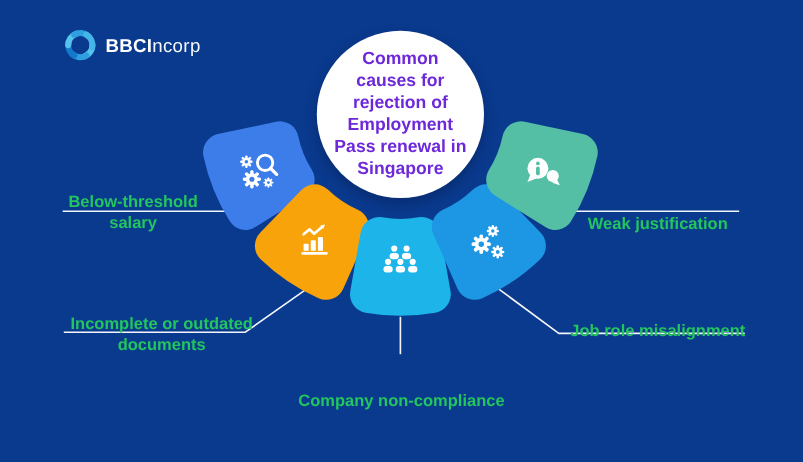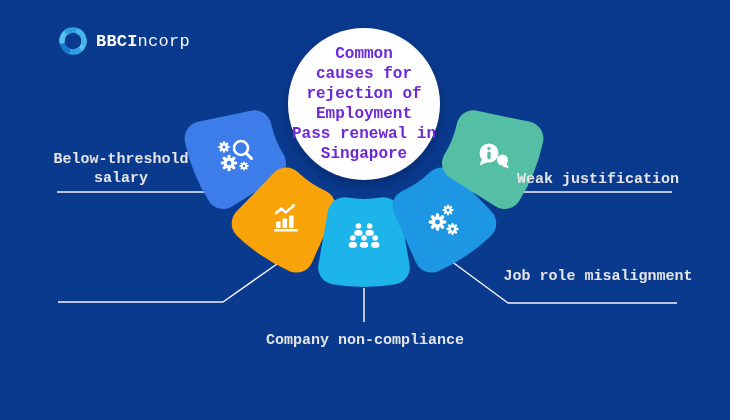--- a/index.html
+++ b/index.html
@@ -1,36 +1,36 @@
 <!DOCTYPE html>
 <html><head>
 <meta charset="utf-8">
 <style>
   html,body{margin:0;padding:0;background:#062a6b;}
   .stage{
     position:relative;width:730px;height:420px;overflow:hidden;
     background:#0a3a8e;
-    font-family:Liberation Mono, monospace;
+    font-family:Liberation Sans, sans-serif;
   }
   .logo{position:absolute;left:57px;top:25px;display:flex;align-items:center;gap:7px;}
   .logo-text{color:#ffffff;font-size:17px;line-height:1;}
   .logo-text .bold{font-weight:700;letter-spacing:.2px;}
   .logo-text .light{font-weight:400;opacity:.96;letter-spacing:.3px;}
   .fan{position:absolute;left:0;top:0;}
   .icon{position:absolute;width:48px;height:48px;}
   .circle{
     position:absolute;left:288px;top:28px;width:152px;height:152px;border-radius:50%;
     background:#ffffff;box-shadow:0 5px 12px rgba(4,22,62,.38);
     display:flex;align-items:center;justify-content:center;text-align:center;
   }
   .title{color:#6d28d9;font-weight:700;font-size:16px;line-height:20px;}
   .title span{display:block;}
   .label{
-    position:absolute;color:#e5e5e5;font-weight:700;font-size:15px;
-    line-height:19px;text-align:center;
+    position:absolute;color:#22c55e;font-weight:700;font-size:15px;
+    line-height:19px;text-align:center;margin-top:24px;
   }
 </style>
 </head>
 <body>
 
 <div class="stage">
 
   <div class="logo">
     <svg width="32" height="32" viewBox="-16 -16 32 32">
       <g fill="none" stroke-linecap="round" stroke-width="5.6">
@@ -136,17 +136,18 @@
       <span>Common</span>
       <span>causes for</span>
       <span>rejection of</span>
       <span>Employment</span>
       <span>Pass renewal in</span>
       <span>Singapore</span>
     </div>
   </div>
 
   <div class="label" style="left:46px;top:150px;width:150px">Below-threshold salary</div>
+  <div class="label" style="left:62px;top:261px;width:170px">Incomplete or outdated documents</div>
   <div class="label" style="left:255px;top:331px;width:220px">Company non-compliance</div>
   <div class="label" style="left:498px;top:267px;width:200px">Job role misalignment</div>
   <div class="label" style="left:498px;top:170px;width:200px">Weak justification</div>
 
 </div>
 
 </body></html>

